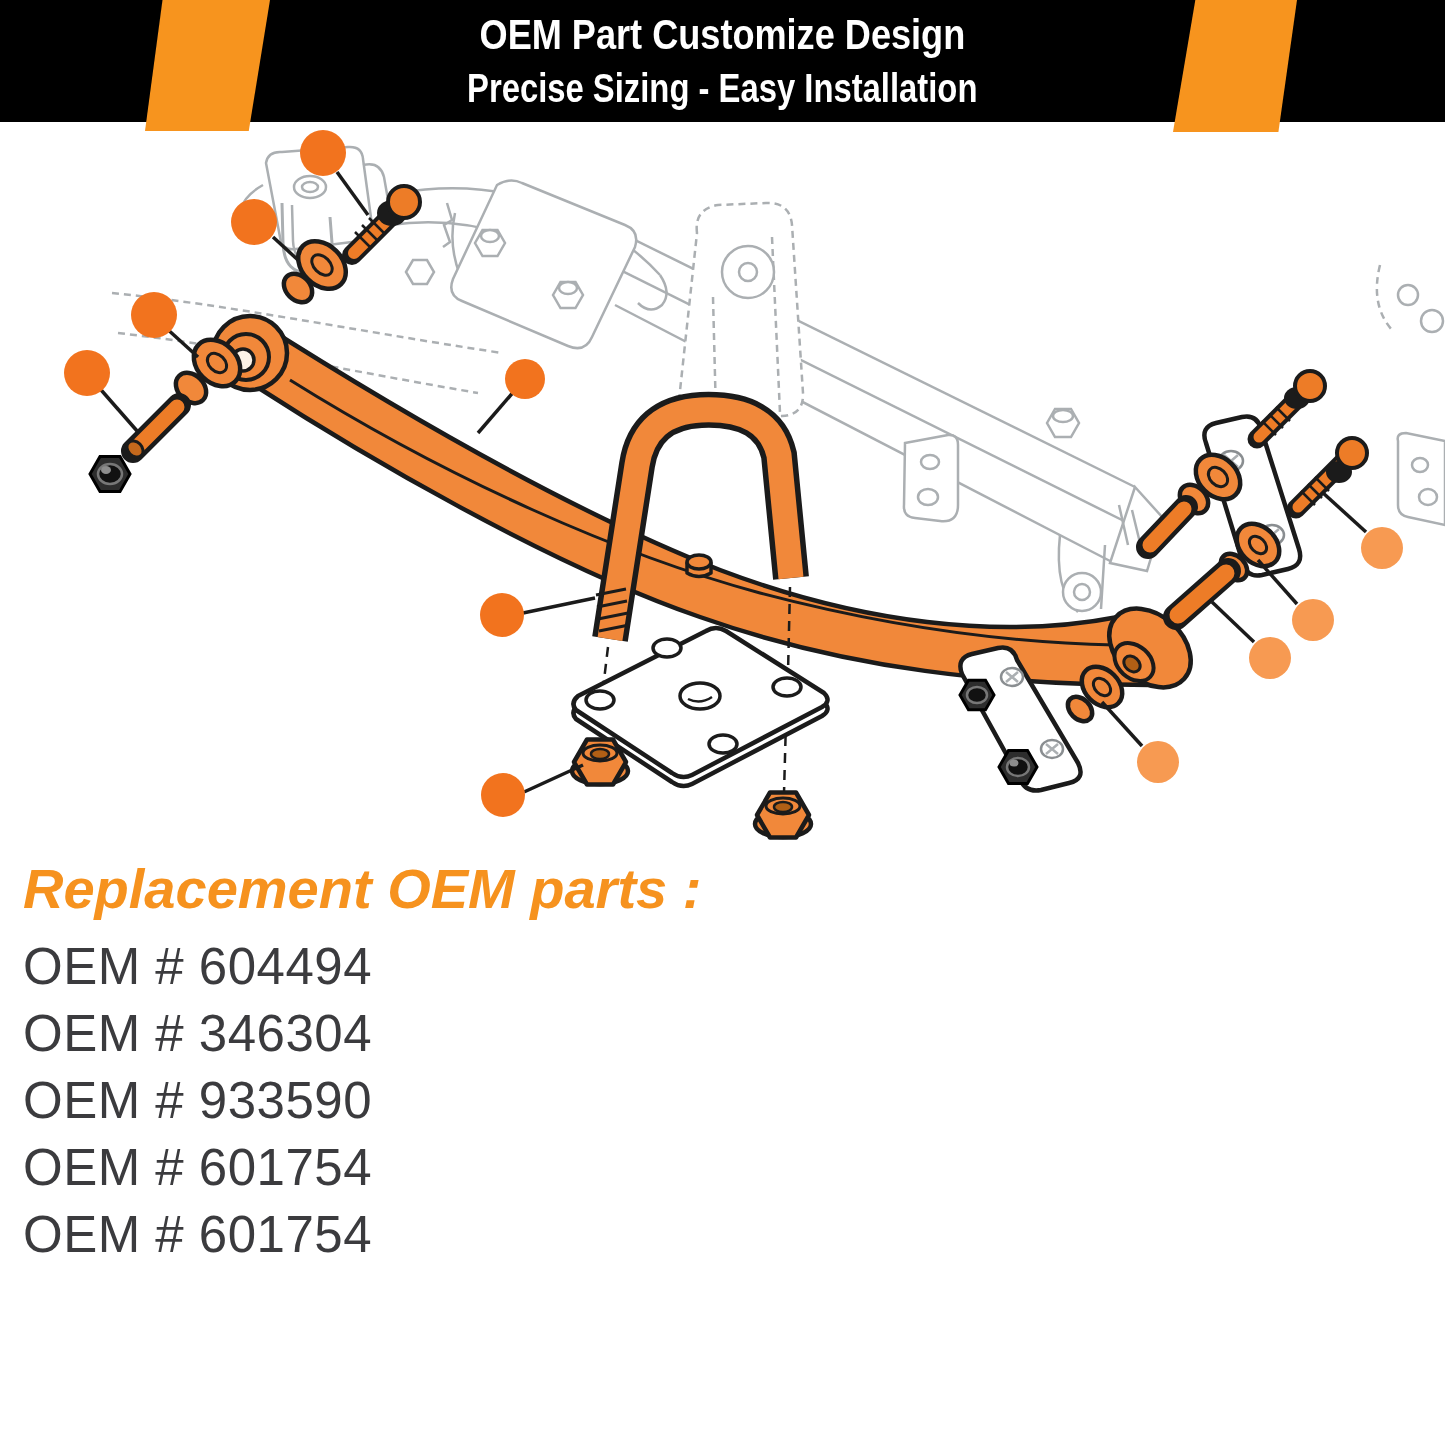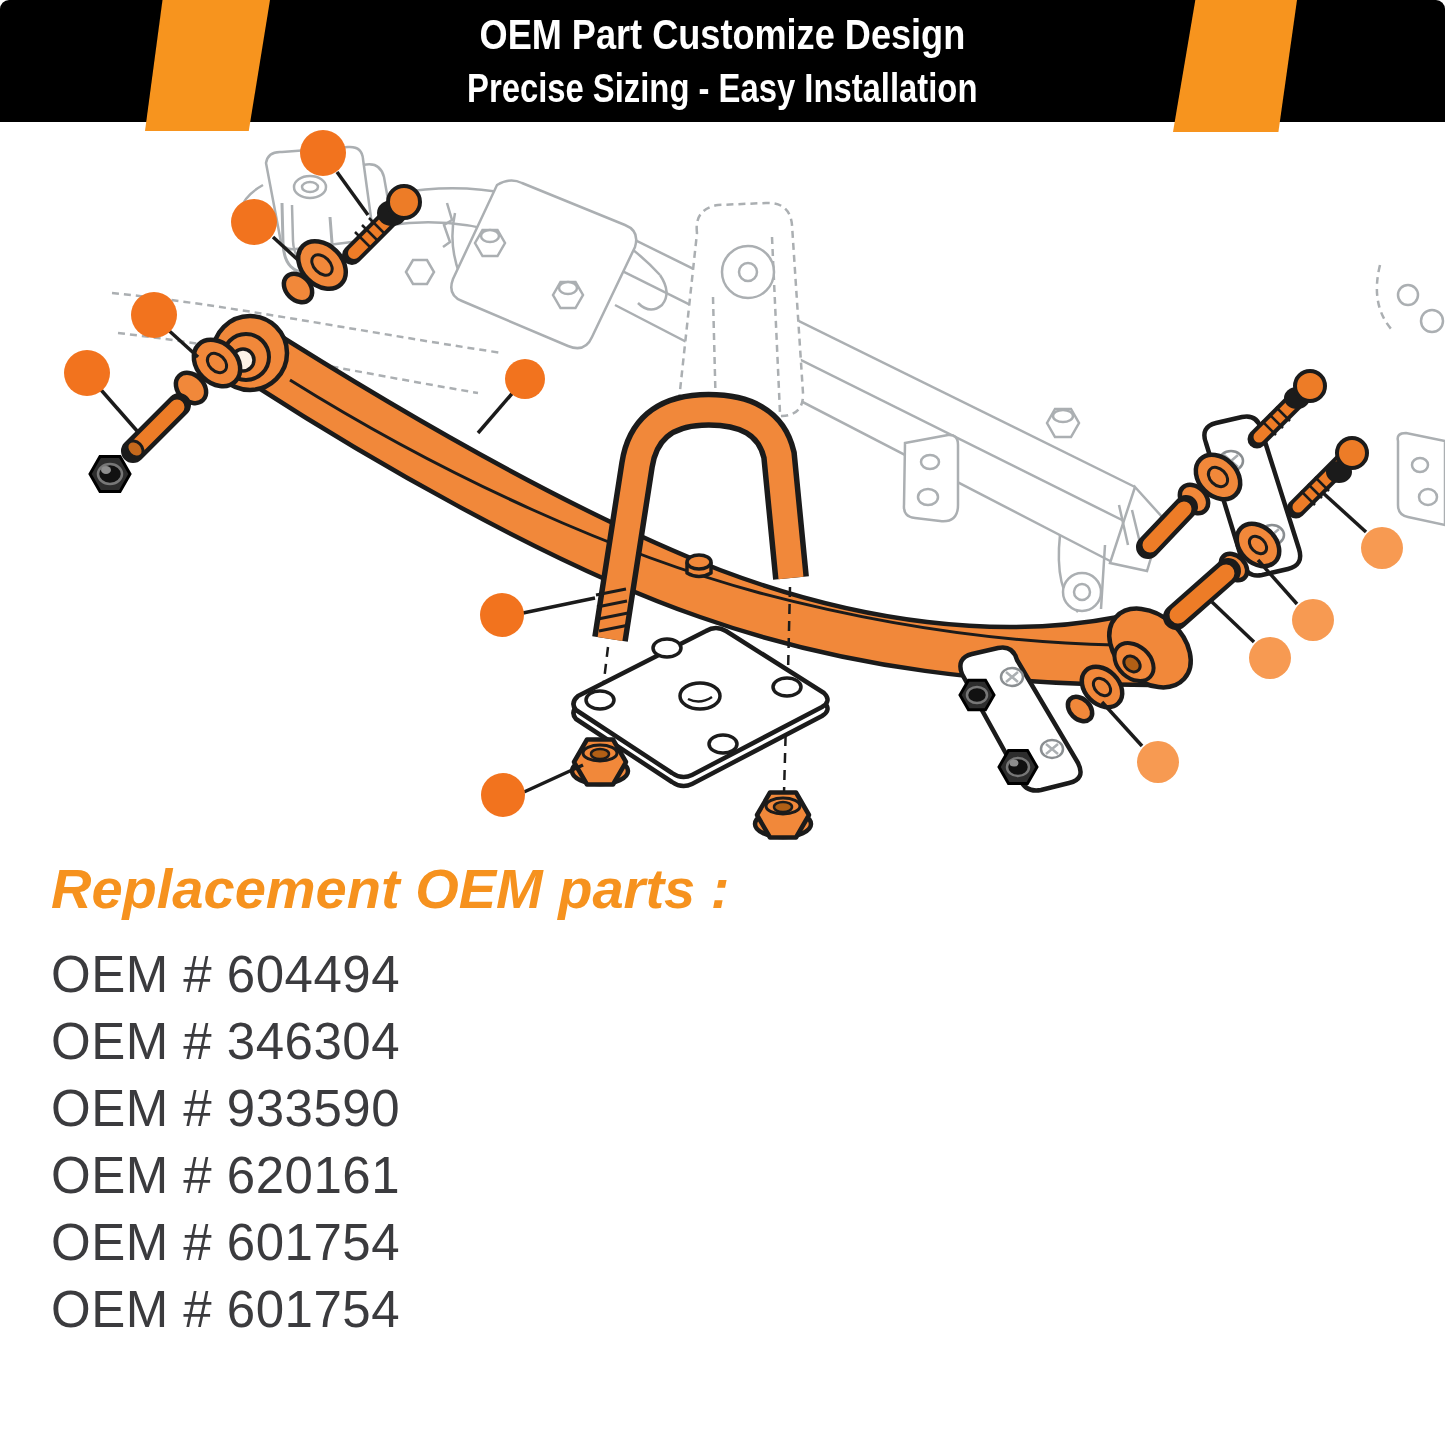--- a/index.html
+++ b/index.html
@@ -2,34 +2,34 @@
 <html style="--banner-bg: #000000; --banner-text: #ffffff; --stripe: #F7941E; --accent-heading: #F6921E; --callout-dot: #F2731E; --callout-dot-light: #F79A52; --part-fill: #F1883A; --part-fill-dark: #ED7C27; --sketch-gray: #ABAFB2; --list-text: #3B3B3E;"><head>
 <meta charset="utf-8">
 <style>
   :root{
     --banner-bg:#000000; --banner-text:#ffffff; --stripe:#F7941E;
     --accent-heading:#F6921E; --callout-dot:#F2731E; --callout-dot-light:#F79A52;
     --part-fill:#F1883A; --part-fill-dark:#ED7C27; --sketch-gray:#ABAFB2; --list-text:#3B3B3E;
   }
   html,body{margin:0;padding:0;background:#fff;}
   .stage{position:relative;width:1445px;height:1445px;background:#fff;overflow:hidden;
-         font-family:"Liberation Sans",sans-serif;border-radius:9px;}
+         font-family:"Liberation Sans",sans-serif;}
   .banner{position:absolute;top:0;left:0;width:1445px;height:122px;background:var(--banner-bg);
           display:flex;flex-direction:column;align-items:center;justify-content:center;gap:9px;}
   .banner .l1,.banner .l2{color:var(--banner-text);font-weight:bold;white-space:nowrap;line-height:1.05;}
   .banner .l1{font-size:42px;transform:scaleX(.86);}
   .banner .l2{font-size:40px;transform:scaleX(.82);}
   .stripe{position:absolute;top:0;background:var(--stripe);}
   .stripe.left{left:145px;width:125px;height:131px;clip-path:polygon(14% 0,100% 0,83% 100%,0 100%);}
   .stripe.right{left:1173px;width:124px;height:132px;clip-path:polygon(18% 0,100% 0,85% 100%,0 100%);}
   .svgwrap{position:absolute;top:125px;left:0;}
-  .parts{position:absolute;left:51px;top:860px;}
+  .parts{position:absolute;left:23px;top:860px;}
   .parts h2{margin:0;font-size:56px;font-style:italic;font-weight:bold;color:var(--accent-heading);
             letter-spacing:0;line-height:1.05;}
-  .parts .items{margin-top:22px;}
+  .parts .items{margin-top:14px;}
   .parts .item{font-size:51px;line-height:67px;color:var(--list-text);letter-spacing:.5px;}
 
   
   .sk{fill:none;stroke:var(--sketch-gray);stroke-width:2.5px;}
   .skf{fill:#fff;stroke:var(--sketch-gray);stroke-width:2.5px;}
   .skd{stroke-dasharray:7 5;}
   .pt{fill:var(--part-fill);stroke:#1b1b1b;stroke-width:4.5px;stroke-linejoin:round;}
   .pt2{fill:var(--part-fill-dark);stroke:#1b1b1b;stroke-width:4px;stroke-linejoin:round;}
   .white{fill:#fff;stroke:#1b1b1b;stroke-width:4.5px;stroke-linejoin:round;}
   .thin{stroke:#1b1b1b;stroke-width:3px;fill:none;}
@@ -288,19 +288,18 @@
     </g>
   </svg>
   </div>
 
   <section class="parts">
     <h2>Replacement OEM parts :</h2>
     <div class="items">
       <div class="item">OEM # 604494</div>
       <div class="item">OEM # 346304</div>
       <div class="item">OEM # 933590</div>
-      <div class="item">OEM # 620161</div>
       <div class="item">OEM # 601754</div>
       <div class="item">OEM # 601754</div>
     </div>
   </section>
 
 </div>
 
 </body></html>

